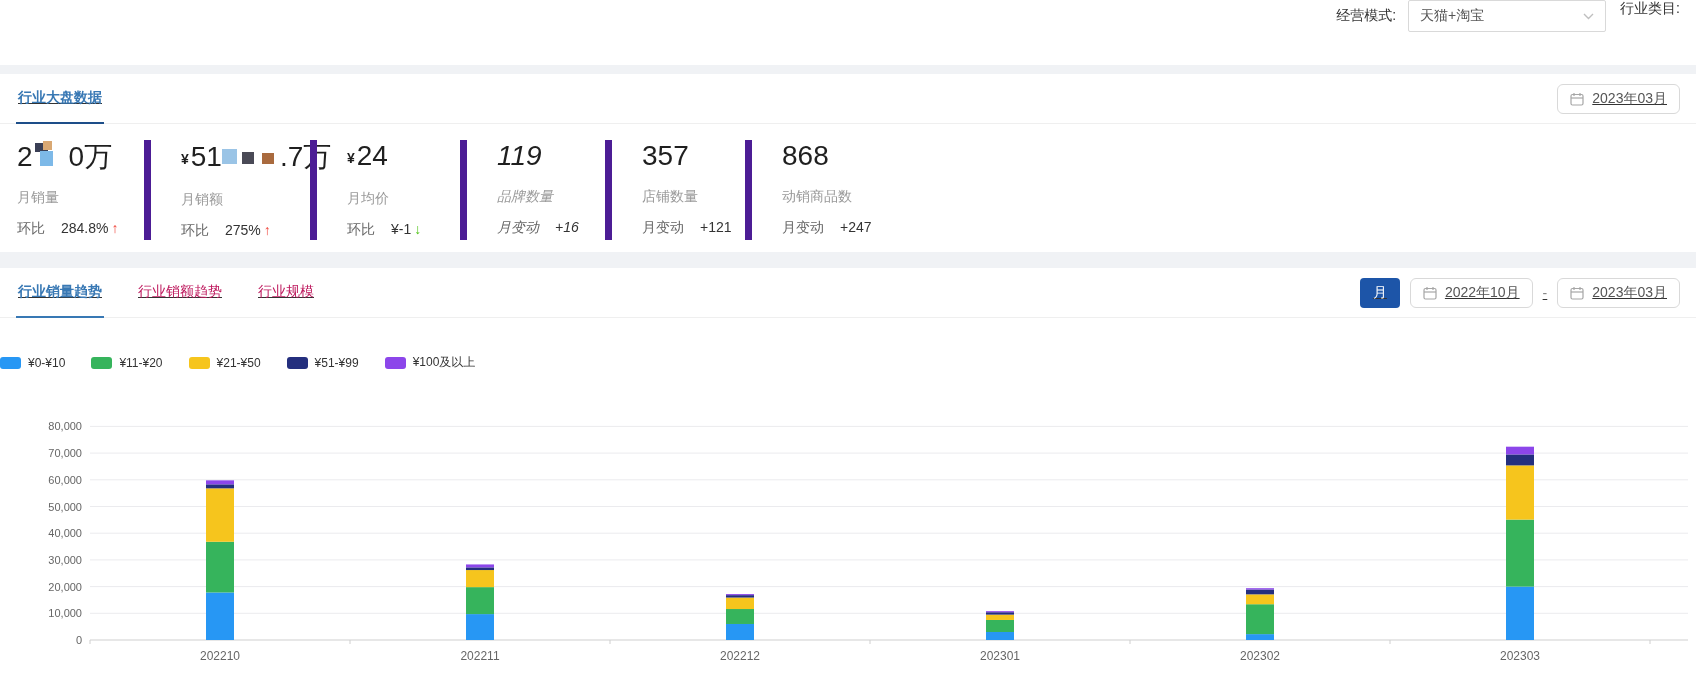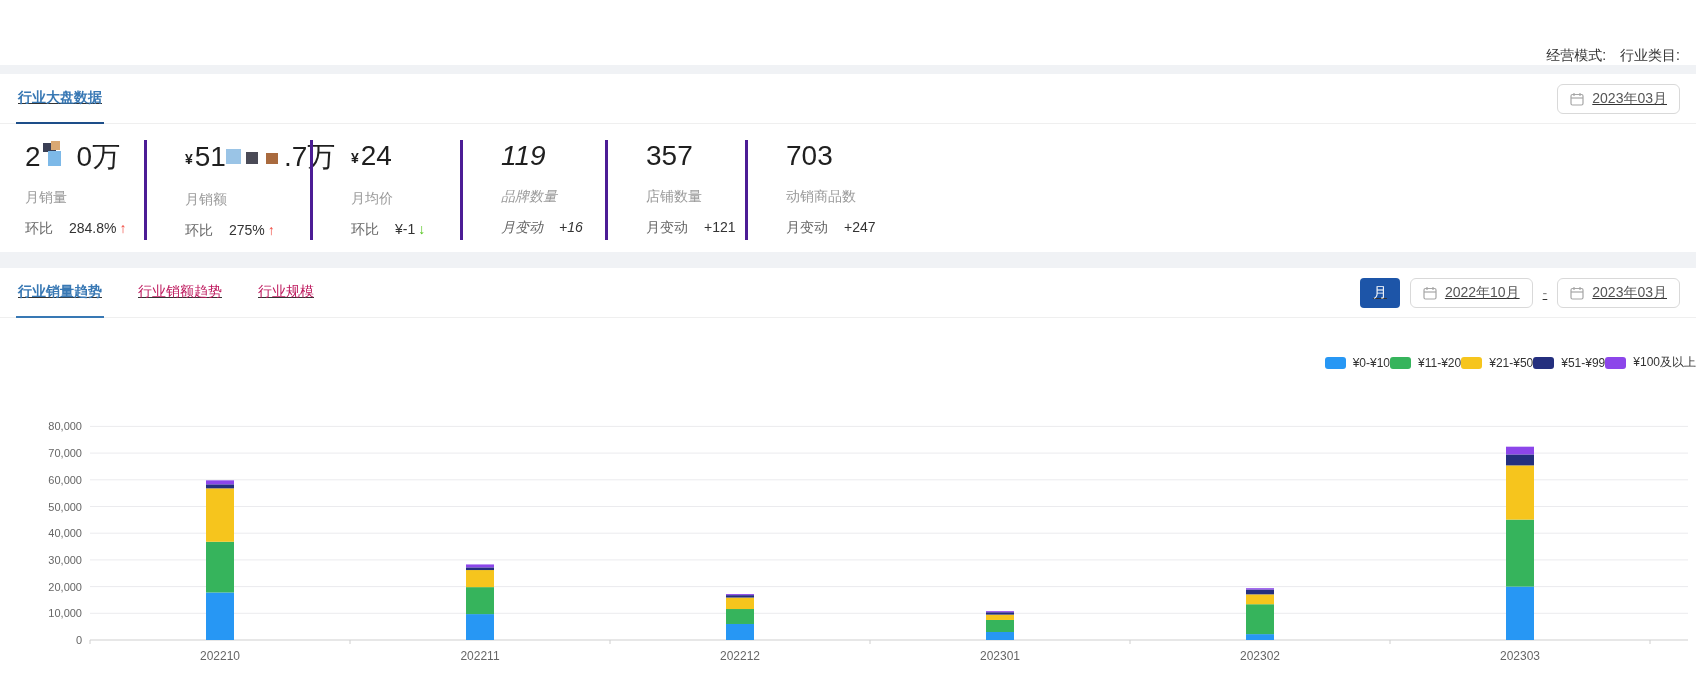--- a/index.html
+++ b/index.html
@@ -7,21 +7,21 @@
   body {
     font-family: "Liberation Sans", "DejaVu Sans", sans-serif;
     background:#f0f2f5;
     position:relative;
     overflow:hidden;
     color:#333;
   }
   
   .topbar{
     height:65px; background:#fff;
-    display:flex; align-items:flex-end; justify-content:flex-end;
+    display:flex; align-items:flex-start; justify-content:flex-end;
     padding-right:16px; gap:14px;
   }
   .filter{ display:flex; align-items:center; gap:12px; }
   .flabel{ font-size:14px; color:#333; }
   .select{
     height:32px; border:1px solid #d9d9d9; border-radius:2px; background:#fff;
     display:flex; align-items:center; justify-content:space-between;
     padding:0 11px; font-size:14px; color:#555; cursor:pointer;
   }
   .select .chev{ margin-left:10px; display:flex; align-items:center; }
@@ -45,22 +45,22 @@
     display:flex; align-items:center; gap:8px; padding:0 12px;
     font-size:14px; color:#555; cursor:pointer;
   }
   .btn-month{
     height:30px; min-width:40px; padding:0 12px; border:none; border-radius:4px;
     background:#1d55a8; color:#fff; font-size:14px; cursor:pointer;
   }
   .range-sep{ color:#888; font-size:14px; }
   
   .stats-row{ display:flex; padding-top:16px; }
-  .stat-col{ padding-left:38px; border-left:3px solid #4c1d95; }
-  .stat-col:first-child{ padding-left:25px; border-left:none; }
+  .stat-col{ padding-left:30px; border-left:7px solid #4c1d95; }
+  .stat-col:first-child{ padding-left:17px; border-left:none; }
   .stat-col:nth-child(1){ width:144px; }
   .stat-col:nth-child(2){ width:166px; }
   .stat-col:nth-child(3){ width:150px; }
   .stat-col:nth-child(4){ width:145px;font-style:italic; }
   .stat-col:nth-child(5){ width:140px; }
   .stat-value{ font-size:28px; line-height:32px; font-weight:500; color:#1f1f1f; white-space:nowrap; }
   .stat-value .cur{ font-size:14px; font-weight:bold; margin-right:2px; vertical-align:2px; }
   .stat-label{ margin-top:16px; font-size:14px; color:#9a9a9a; }
   .stat-sub{ margin-top:13px; font-size:14px; color:#333; display:flex; align-items:flex-start; }
   .stat-sub .sub-k{ color:#666; margin-right:16px; }
@@ -71,35 +71,43 @@
   .mosaic i{ position:absolute; display:block; }
   .mosaic-a{ width:36px; }
   .mosaic-a .mb0{ left:2px;  top:3px;  width:13px; height:9px;  background:#3a3f55; }
   .mosaic-a .mb1{ left:10px; top:1px;  width:9px;  height:9px;  background:#d9a873; }
   .mosaic-a .mb2{ left:7px;  top:11px; width:13px; height:15px; background:#7db9e8; }
   .mosaic-b{ width:58px; }
   .mosaic-b .mb0{ left:0;    top:9px;  width:15px; height:15px; background:#9ac4e6; }
   .mosaic-b .mb1{ left:20px; top:12px; width:12px; height:12px; background:#4a4a56; }
   .mosaic-b .mb2{ left:40px; top:13px; width:12px; height:11px; background:#a96a3e; }
   
-  .legend{ margin-top:36px; display:flex; justify-content:flex-end; align-items:center; }
+  .legend{ margin-top:36px; display:flex; justify-content:flex-start; align-items:center; gap:26px; }
   .legend-item{ display:flex; align-items:center; gap:7px; cursor:pointer; }
   .legend-swatch{ width:21px; height:12px; border-radius:3px; display:inline-block; }
   .legend-label{ font-size:12px; color:#333; }
   .chart-wrap{ margin-top:12px; }
   svg text{ font-family:"Liberation Sans","DejaVu Sans",sans-serif; }
   
   .cal{ display:inline-flex; }
 </style>
 </head>
 <body>
 
 <div class="topbar">
   <div class="filter">
     <span class="flabel">经营模式:</span>
+    <div class="select sel-mode">
+      <span>天猫+淘宝</span>
+      <span class="chev">
+        <svg width="11" height="7" viewBox="0 0 11 7">
+            <polyline points="1,1 5.5,5.5 10,1" fill="none" stroke="#bfbfbf" stroke-width="1.4"></polyline>
+          </svg>
+      </span>
+    </div>
   </div>
   <div class="filter">
     <span class="flabel">行业类目:</span>
   </div>
 </div>
 
 <div class="card card1">
   <div class="tabrow">
     <div class="tab active">
       <span>行业大盘数据</span>
@@ -156,21 +164,21 @@
       </div>
       <div class="stat-col">
         <div class="stat-value"><span>357</span></div>
         <div class="stat-label">店铺数量</div>
         <div class="stat-sub">
           <span class="sub-k">月变动</span>
           <span class="sub-v">+121</span>
         </div>
       </div>
       <div class="stat-col">
-        <div class="stat-value"><span>703</span></div>
+        <div class="stat-value"><span>868</span></div>
         <div class="stat-label">动销商品数</div>
         <div class="stat-sub">
           <span class="sub-k">月变动</span>
           <span class="sub-v">+247</span>
         </div>
       </div>
     </div>
 </div>
 
 <div class="card card2">

